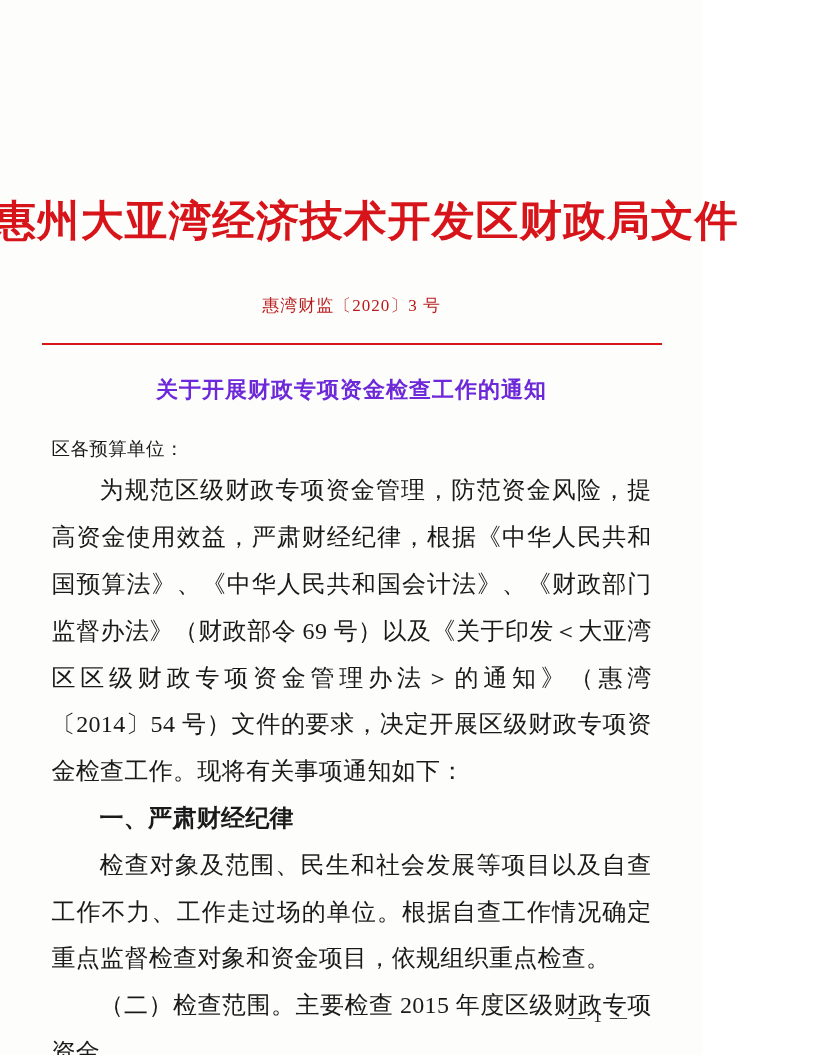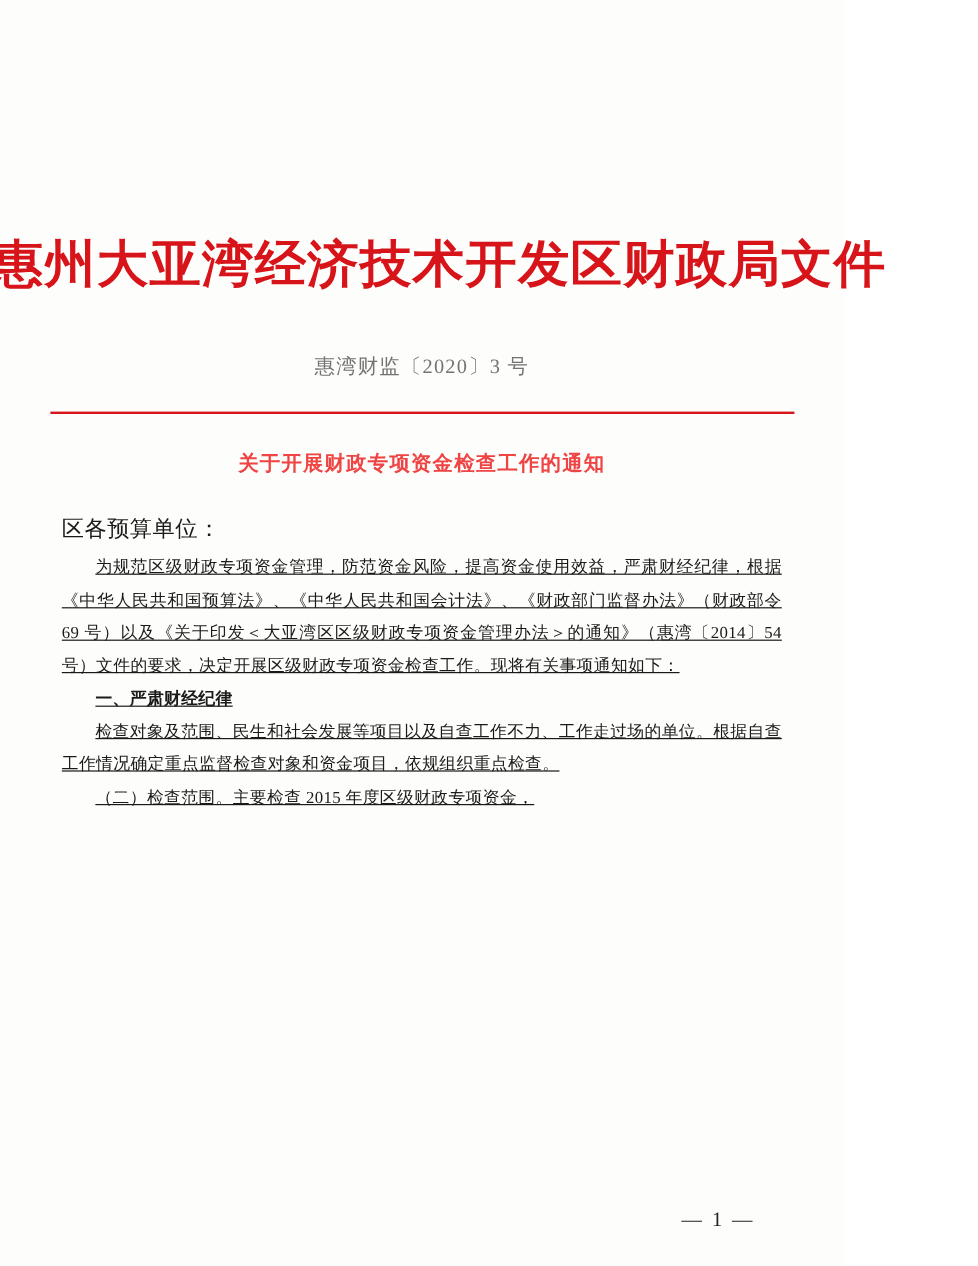--- a/index.html
+++ b/index.html
@@ -33,54 +33,53 @@
     letter-spacing: 1px;
     line-height: 1.2;
     white-space: nowrap;
     transform: scaleX(1.02);
   }
   .doc-number {
     text-align: center;
     margin-top: 48px;
     font-size: 17px;
     letter-spacing: 1px;
-    color: #737373;
+    color: #b91c1c;
   }
   .red-rule {
     margin: 26px auto 0 auto;
     width: 620px;
     height: 2px;
     background: #d7141a;
   }
   .doc-subject {
     text-align: center;
     margin-top: 30px;
-    font-size: 17px;
+    font-size: 22px;
     font-weight: bold;
     letter-spacing: 1px;
-    color: #ef4444;
+    color: #6d28d9;
   }
   .body-wrap {
     margin: 26px auto 0 auto;
     width: 600px;
   }
   .salutation {
     font-size: 18.5px;
     line-height: 1.95;
     letter-spacing: 0.4px;
   }
   .para {
-    font-size: 14px;
+    font-size: 24px;
     line-height: 1.95;
     letter-spacing: 0.3px;
     text-align: justify;
     text-justify: inter-ideograph;
     text-indent: 2em;
     margin: 0;
-    text-decoration: underline;
   }
   .para.heading {
     font-weight: bold;
   }
   .page-number {
     position: absolute;
     right: 74px;
     bottom: 28px;
     font-size: 17px;
     letter-spacing: 2px;

